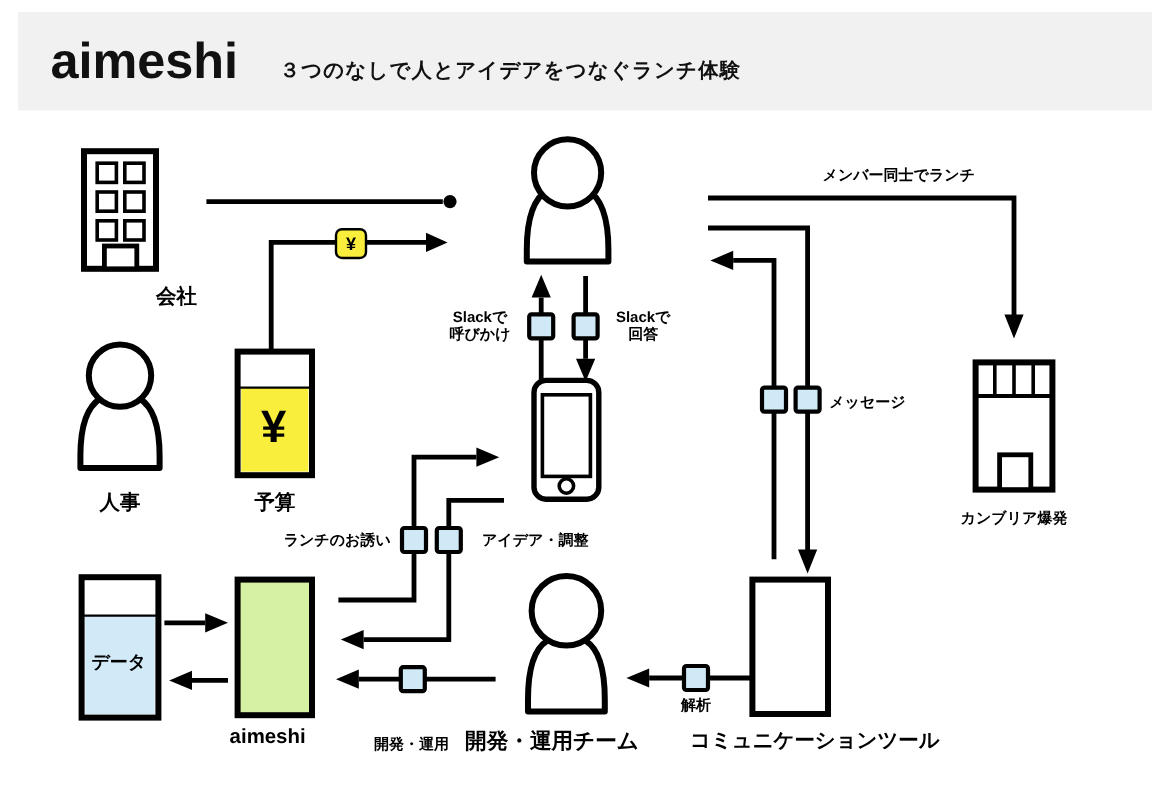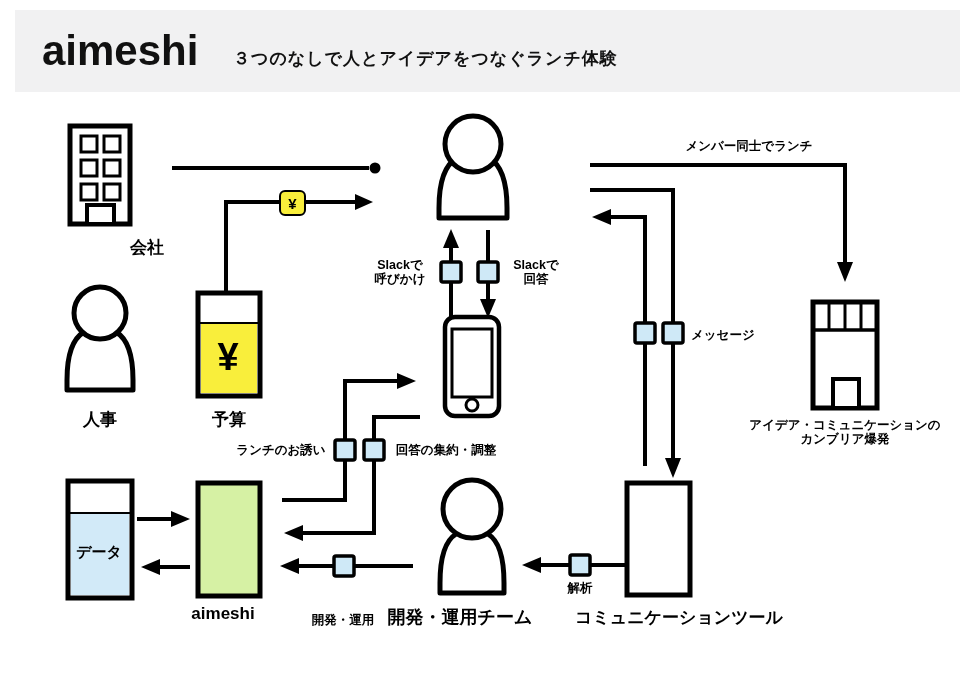--- a/index.html
+++ b/index.html
@@ -161,26 +161,25 @@
   </div>
   <div class="lbl ctr two-line" style="left:536px;top:272px;">
     <div>Slackで</div>
     <div>回答</div>
   </div>
 
   <div class="lbl ctr" style="left:749px;top:146px;">メンバー同士でランチ</div>
   <div class="lbl" style="left:691px;top:328px;">メッセージ</div>
 
   <div class="lbl ctr two-line" style="left:845px;top:432px;">
-    <div>アイデア・コミュニケーションの</div>
     <div>カンブリア爆発</div>
   </div>
 
   <div class="lbl ctr" style="left:281px;top:450px;">ランチのお誘い</div>
-  <div class="lbl ctr" style="left:446px;top:450px;">回答の集約・調整</div>
+  <div class="lbl ctr" style="left:446px;top:450px;">アイデア・調整</div>
   <div class="lbl ctr" style="left:343px;top:589px;margin-top:31px;">開発・運用</div>
   <div class="lbl ctr" style="left:580px;top:588px;">解析</div>
 
   <div class="node-lbl ctr" style="left:99px;top:552px;font-size:15px;">データ</div>
   <div class="node-lbl ctr" style="left:223px;top:614px;">aimeshi</div>
   <div class="node-lbl ctr" style="left:460px;top:617px;font-size:18px;">開発・運用チーム</div>
   <div class="node-lbl ctr" style="left:679px;top:617px;">コミュニケーションツール</div>
 
 </div>
 

